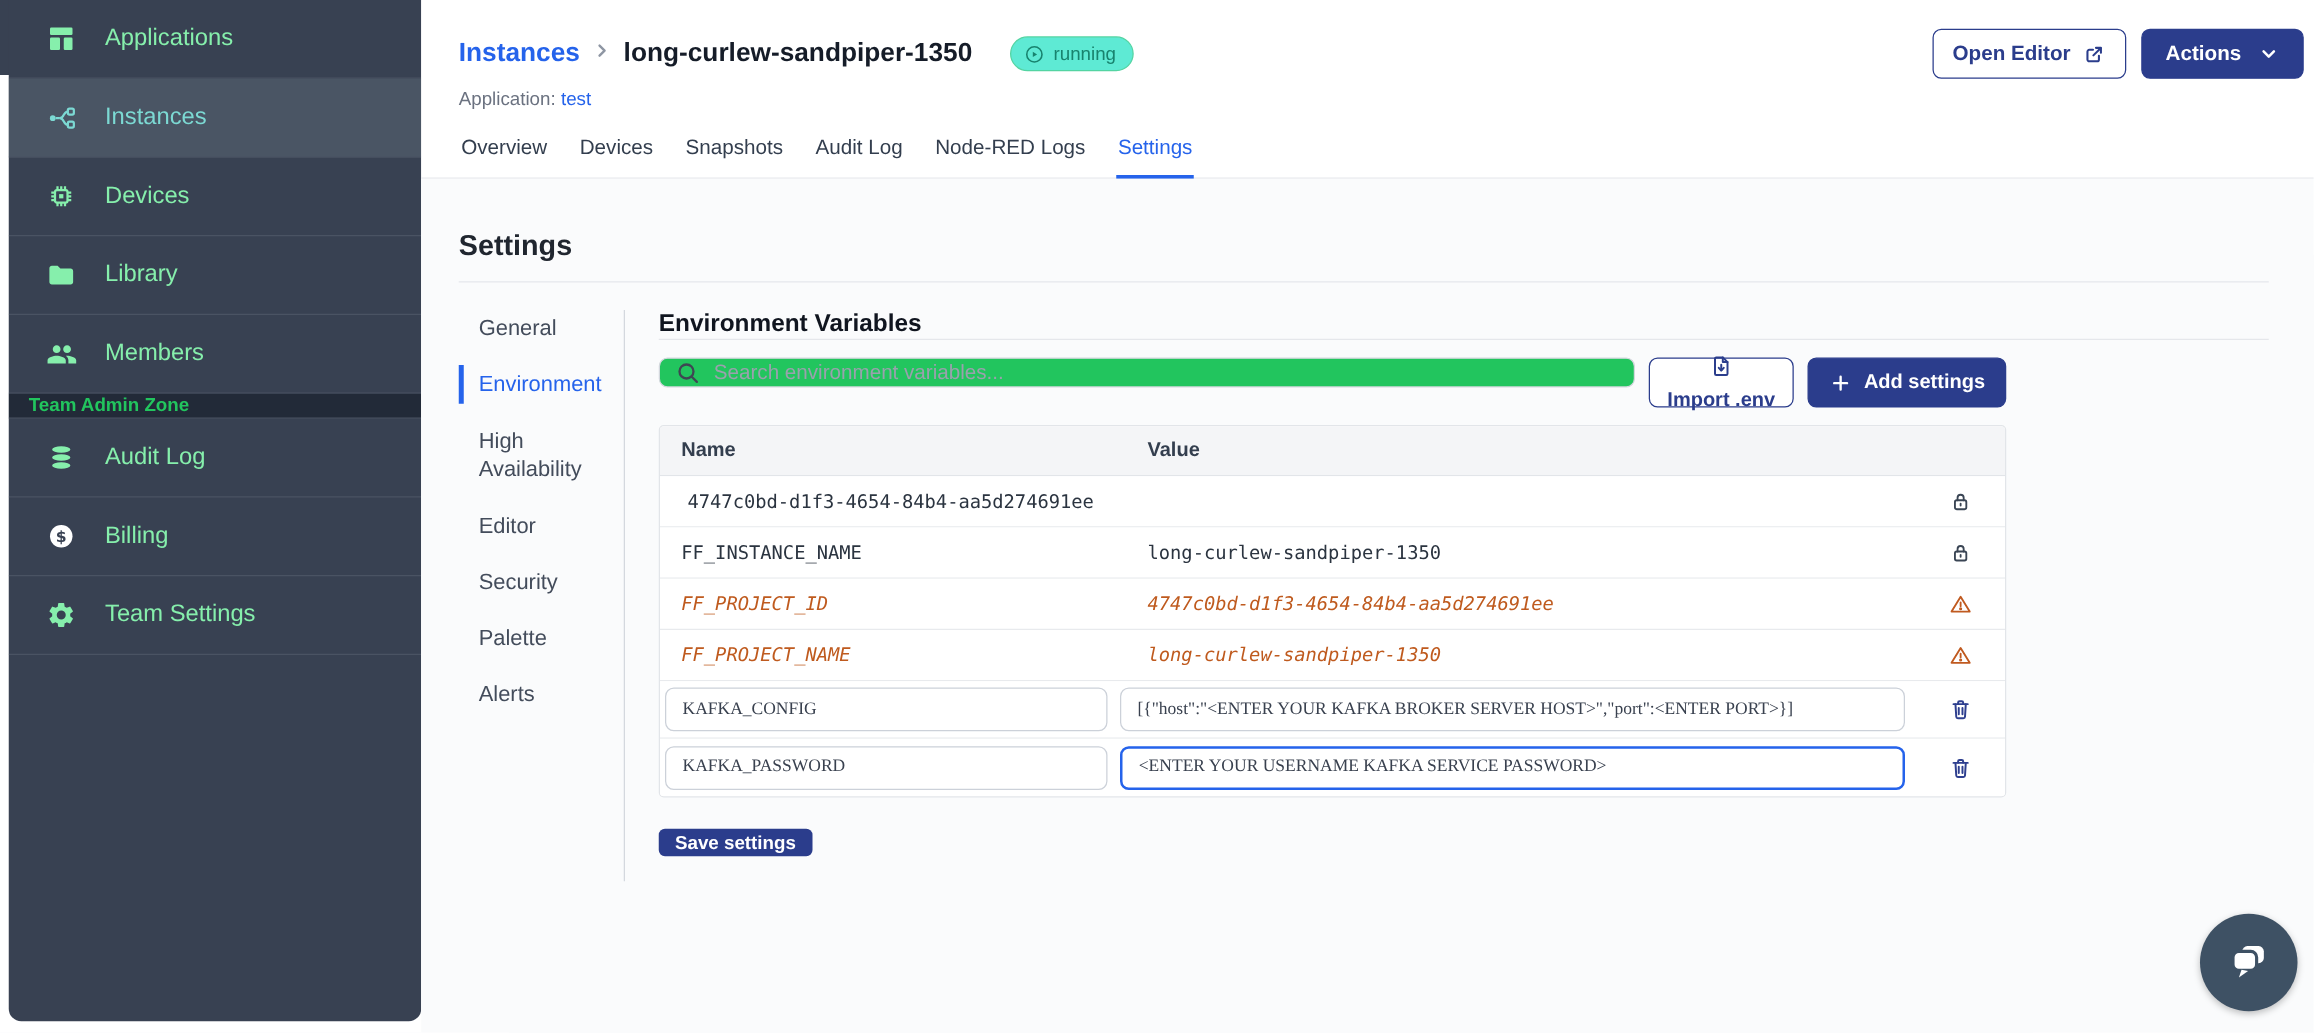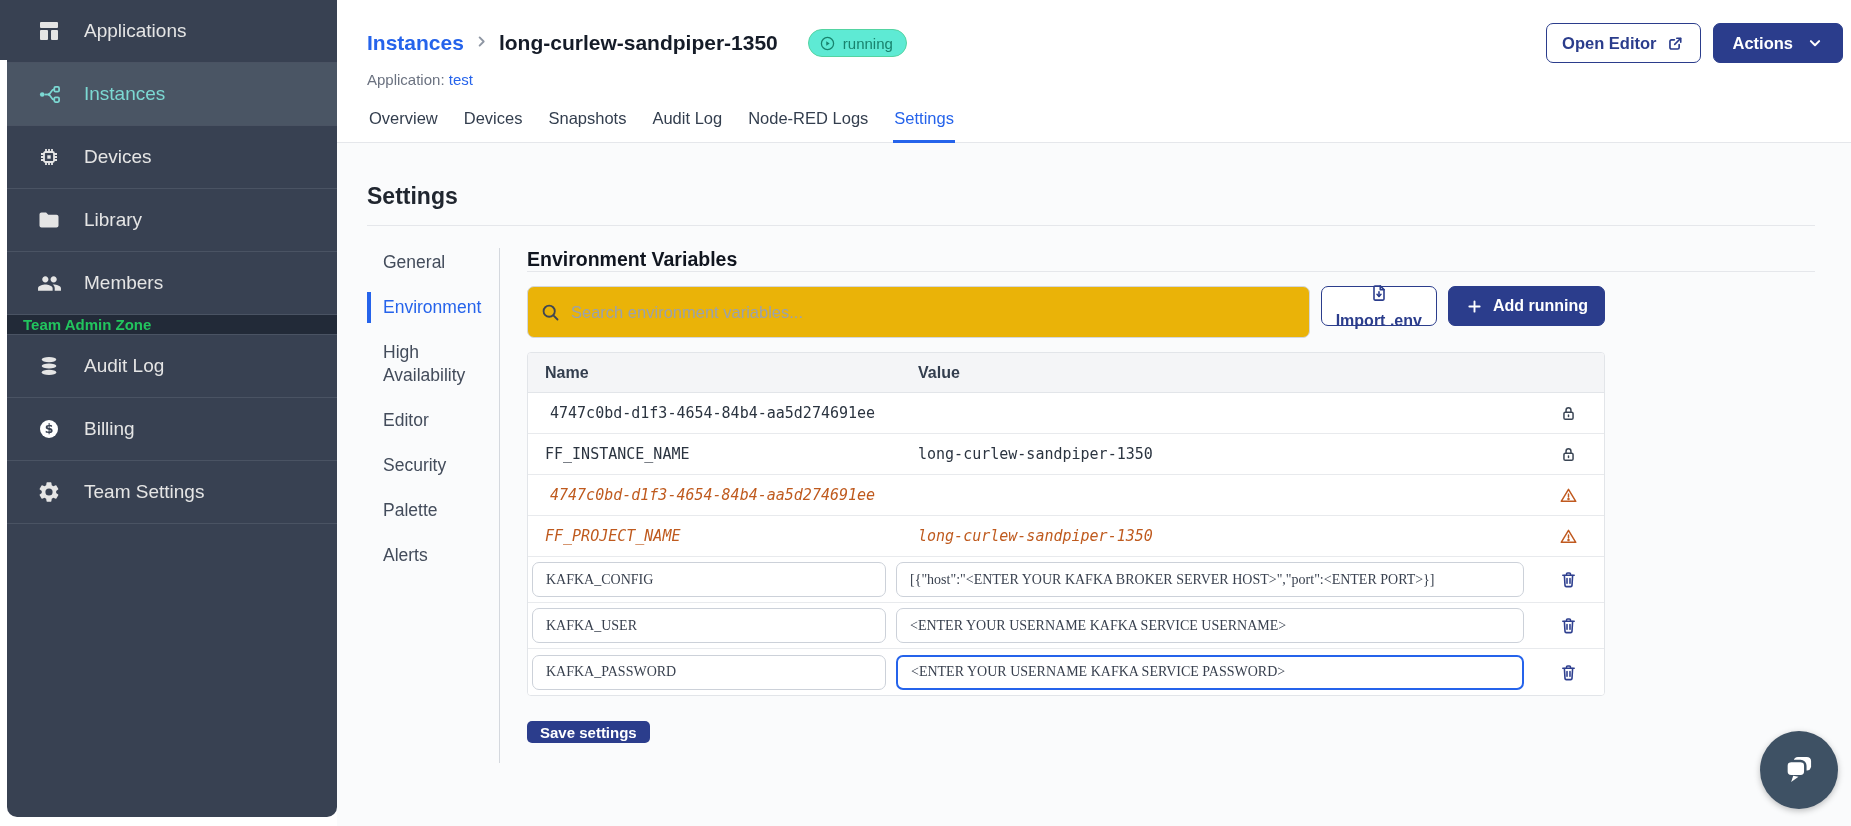--- a/index.html
+++ b/index.html
@@ -13,21 +13,21 @@
   }
   
   .side-notch { position:absolute; left:0; top:0; width:9px; height:60px; background:#384152; }
   .sidebar {
     position:absolute; left:7px; top:0; width:330px; height:817px;
     background:#384152; border-radius:0 0 10px 10px; overflow:hidden;
   }
   .side-item {
     height:63px; display:flex; align-items:center; gap:22px;
     padding-left:29px; border-bottom:1px solid #4a5363;
-    color:#e5e5e5; font-size:19px; cursor:pointer;
+    color:#86efac; font-size:19px; cursor:pointer;
   }
   .side-item .ic { width:26px; height:26px; flex:0 0 26px; display:flex; align-items:center; justify-content:center; }
   .side-item.active { background:#4a5564; color:#7cd9d3; }
   .side-zone {
     height:20px; background:#222a38; border-bottom:1px solid #4a5363;
     display:flex; align-items:center; padding-left:16px;
     color:#22c55e; font-size:15px; font-weight:700;
   }
   
   .main { position:absolute; left:337px; top:0; right:0; bottom:0; background:#fff; display:flex; flex-direction:column; }
@@ -55,21 +55,21 @@
   .section { flex:1; background:#fafbfc; padding:0 36px 0 30px; position:relative; }
   .section h2 { margin-top:40px; font-size:23px; font-weight:700; color:#20262f; padding-bottom:15px; border-bottom:1px solid #e5e7eb; }
   .settings-body { display:flex; align-items:stretch; margin-top:22px; }
   .subnav { width:133px; flex:0 0 133px; border-right:1px solid #d4d8de; padding-top:3px; }
   .subnav-item { position:relative; padding-left:16px; font-size:17.5px; line-height:23px; color:#434c5b; margin-bottom:22px; cursor:pointer; }
   .subnav-item.active { color:#2563eb; }
   .subnav-item.active::before { content:""; position:absolute; left:0; top:-4px; bottom:-4px; width:4px; background:#2563eb; }
   .env { flex:1; padding-left:27px; padding-bottom:20px; }
   .env h3 { font-size:19.5px; font-weight:600; color:#10151f; border-bottom:1px solid #e5e7eb; }
   .controls { display:flex; gap:11px; margin-top:14px; max-width:1078px; }
-  .search { flex:1; height:52px; background:#eab308; border:1px solid #d3d7dd; border-radius:7px; display:flex; align-items:center; gap:10px; padding:0 12px; }
+  .search { flex:1; height:24px; background:#22c55e; border:1px solid #d3d7dd; border-radius:7px; display:flex; align-items:center; gap:10px; padding:0 12px; }
   .search input { flex:1; border:0; outline:0; font-size:16.5px; color:#374151; background:transparent; font-family:"Liberation Sans",sans-serif; }
   .search input::placeholder { color:#9aa1ad; }
   .btn-outline-md { height:40px; padding:0 14px; gap:9px; border:1.6px solid #2b3d8c; color:#2b3d8c; background:#fff; font-size:16px;flex-direction:column; }
   .btn-solid-md  { height:40px; padding:0 16px; gap:9px; color:#fff; background:#2b3d8c; font-size:16px; border:1.6px solid #2b3d8c; }
   
   .tbl { margin-top:14px; max-width:1078px; background:#fff; border:1px solid #e2e5e9; border-radius:4px; overflow:hidden; }
   .thead { display:flex; align-items:center; height:40px; background:#f4f5f7; border-bottom:1px solid #e2e5e9; font-size:16px; font-weight:700; color:#333e4e; }
   .c-name { width:368px; flex:0 0 368px; padding-left:17px; }
   .c-val  { flex:1; padding-left:22px; }
   .c-ico  { width:72px; flex:0 0 72px; display:flex; justify-content:center; align-items:center; }
@@ -270,21 +270,21 @@
                 </svg>
             </span>
             <span>Import .env</span>
           </div>
           <div class="btn btn-solid-md">
             <span style="display:flex;">
               <svg width="19" height="19" viewBox="0 0 24 24" fill="none" stroke="#ffffff" stroke-width="2.4" stroke-linecap="round">
                   <path d="M12 5.5v13M5.5 12h13"></path>
                 </svg>
             </span>
-            <span>Add running</span>
+            <span>Add settings</span>
           </div>
         </div>
 
         <div class="tbl">
           <div class="thead">
             <div class="c-name">Name</div>
             <div class="c-val">Value</div>
             <div class="c-ico"></div>
           </div>
 
@@ -303,20 +303,21 @@
             <div class="c-val">long-curlew-sandpiper-1350</div>
             <div class="c-ico">
               <svg width="21" height="21" viewBox="0 0 24 24" fill="none" stroke="#3a4554" stroke-width="1.7" stroke-linecap="round">
                   <rect x="6.8" y="10.5" width="10.4" height="8.2" rx="1.6"></rect>
                   <path d="M9.2 10.5V8.3a2.8 2.8 0 0 1 5.6 0v2.2"></path>
                   <path d="M12 13.7v1.7"></path>
                 </svg>
             </div>
           </div>
           <div class="trow ro dep">
+            <div class="c-name">FF_PROJECT_ID</div>
             <div class="c-val">4747c0bd-d1f3-4654-84b4-aa5d274691ee</div>
             <div class="c-ico">
               <svg width="21" height="21" viewBox="0 0 24 24" fill="none" stroke="#c05a20" stroke-width="1.7" stroke-linejoin="round" stroke-linecap="round">
                   <path d="M12 5L20.3 18.6H3.7z"></path>
                   <path d="M12 10.3v3.3"></path>
                   <circle cx="12" cy="16" r=".6" fill="#c05a20"></circle>
                 </svg>
             </div>
           </div>
           <div class="trow ro dep">
@@ -327,32 +328,20 @@
                   <path d="M12 5L20.3 18.6H3.7z"></path>
                   <path d="M12 10.3v3.3"></path>
                   <circle cx="12" cy="16" r=".6" fill="#c05a20"></circle>
                 </svg>
             </div>
           </div>
 
           <div class="trow ed">
             <input class="ed-name" type="text" value="KAFKA_CONFIG" style="">
             <input class="ed-val" type="text" value="[{&quot;host&quot;:&quot;&lt;ENTER YOUR KAFKA BROKER SERVER HOST&gt;&quot;,&quot;port&quot;:&lt;ENTER PORT&gt;}]" style="">
-            <div class="c-ico">
-              <svg width="21" height="21" viewBox="0 0 24 24" fill="none" stroke="#2e3f8f" stroke-width="1.8" stroke-linecap="round" stroke-linejoin="round">
-                  <path d="M5.5 7.2h13"></path>
-                  <path d="M9.7 7V5.7c0-.7.6-1.2 1.3-1.2h2c.7 0 1.3.5 1.3 1.2V7"></path>
-                  <path d="M7.3 7.4l.7 11.3c.05.8.7 1.4 1.5 1.4h5c.8 0 1.45-.6 1.5-1.4l.7-11.3"></path>
-                  <path d="M10.3 10.8v5.6M13.7 10.8v5.6"></path>
-                </svg>
-            </div>
-          </div>
-          <div class="trow ed">
-            <input class="ed-name" type="text" value="KAFKA_USER" style="">
-            <input class="ed-val" type="text" value="&lt;ENTER YOUR USERNAME KAFKA SERVICE USERNAME&gt;" style="">
             <div class="c-ico">
               <svg width="21" height="21" viewBox="0 0 24 24" fill="none" stroke="#2e3f8f" stroke-width="1.8" stroke-linecap="round" stroke-linejoin="round">
                   <path d="M5.5 7.2h13"></path>
                   <path d="M9.7 7V5.7c0-.7.6-1.2 1.3-1.2h2c.7 0 1.3.5 1.3 1.2V7"></path>
                   <path d="M7.3 7.4l.7 11.3c.05.8.7 1.4 1.5 1.4h5c.8 0 1.45-.6 1.5-1.4l.7-11.3"></path>
                   <path d="M10.3 10.8v5.6M13.7 10.8v5.6"></path>
                 </svg>
             </div>
           </div>
           <div class="trow ed">

